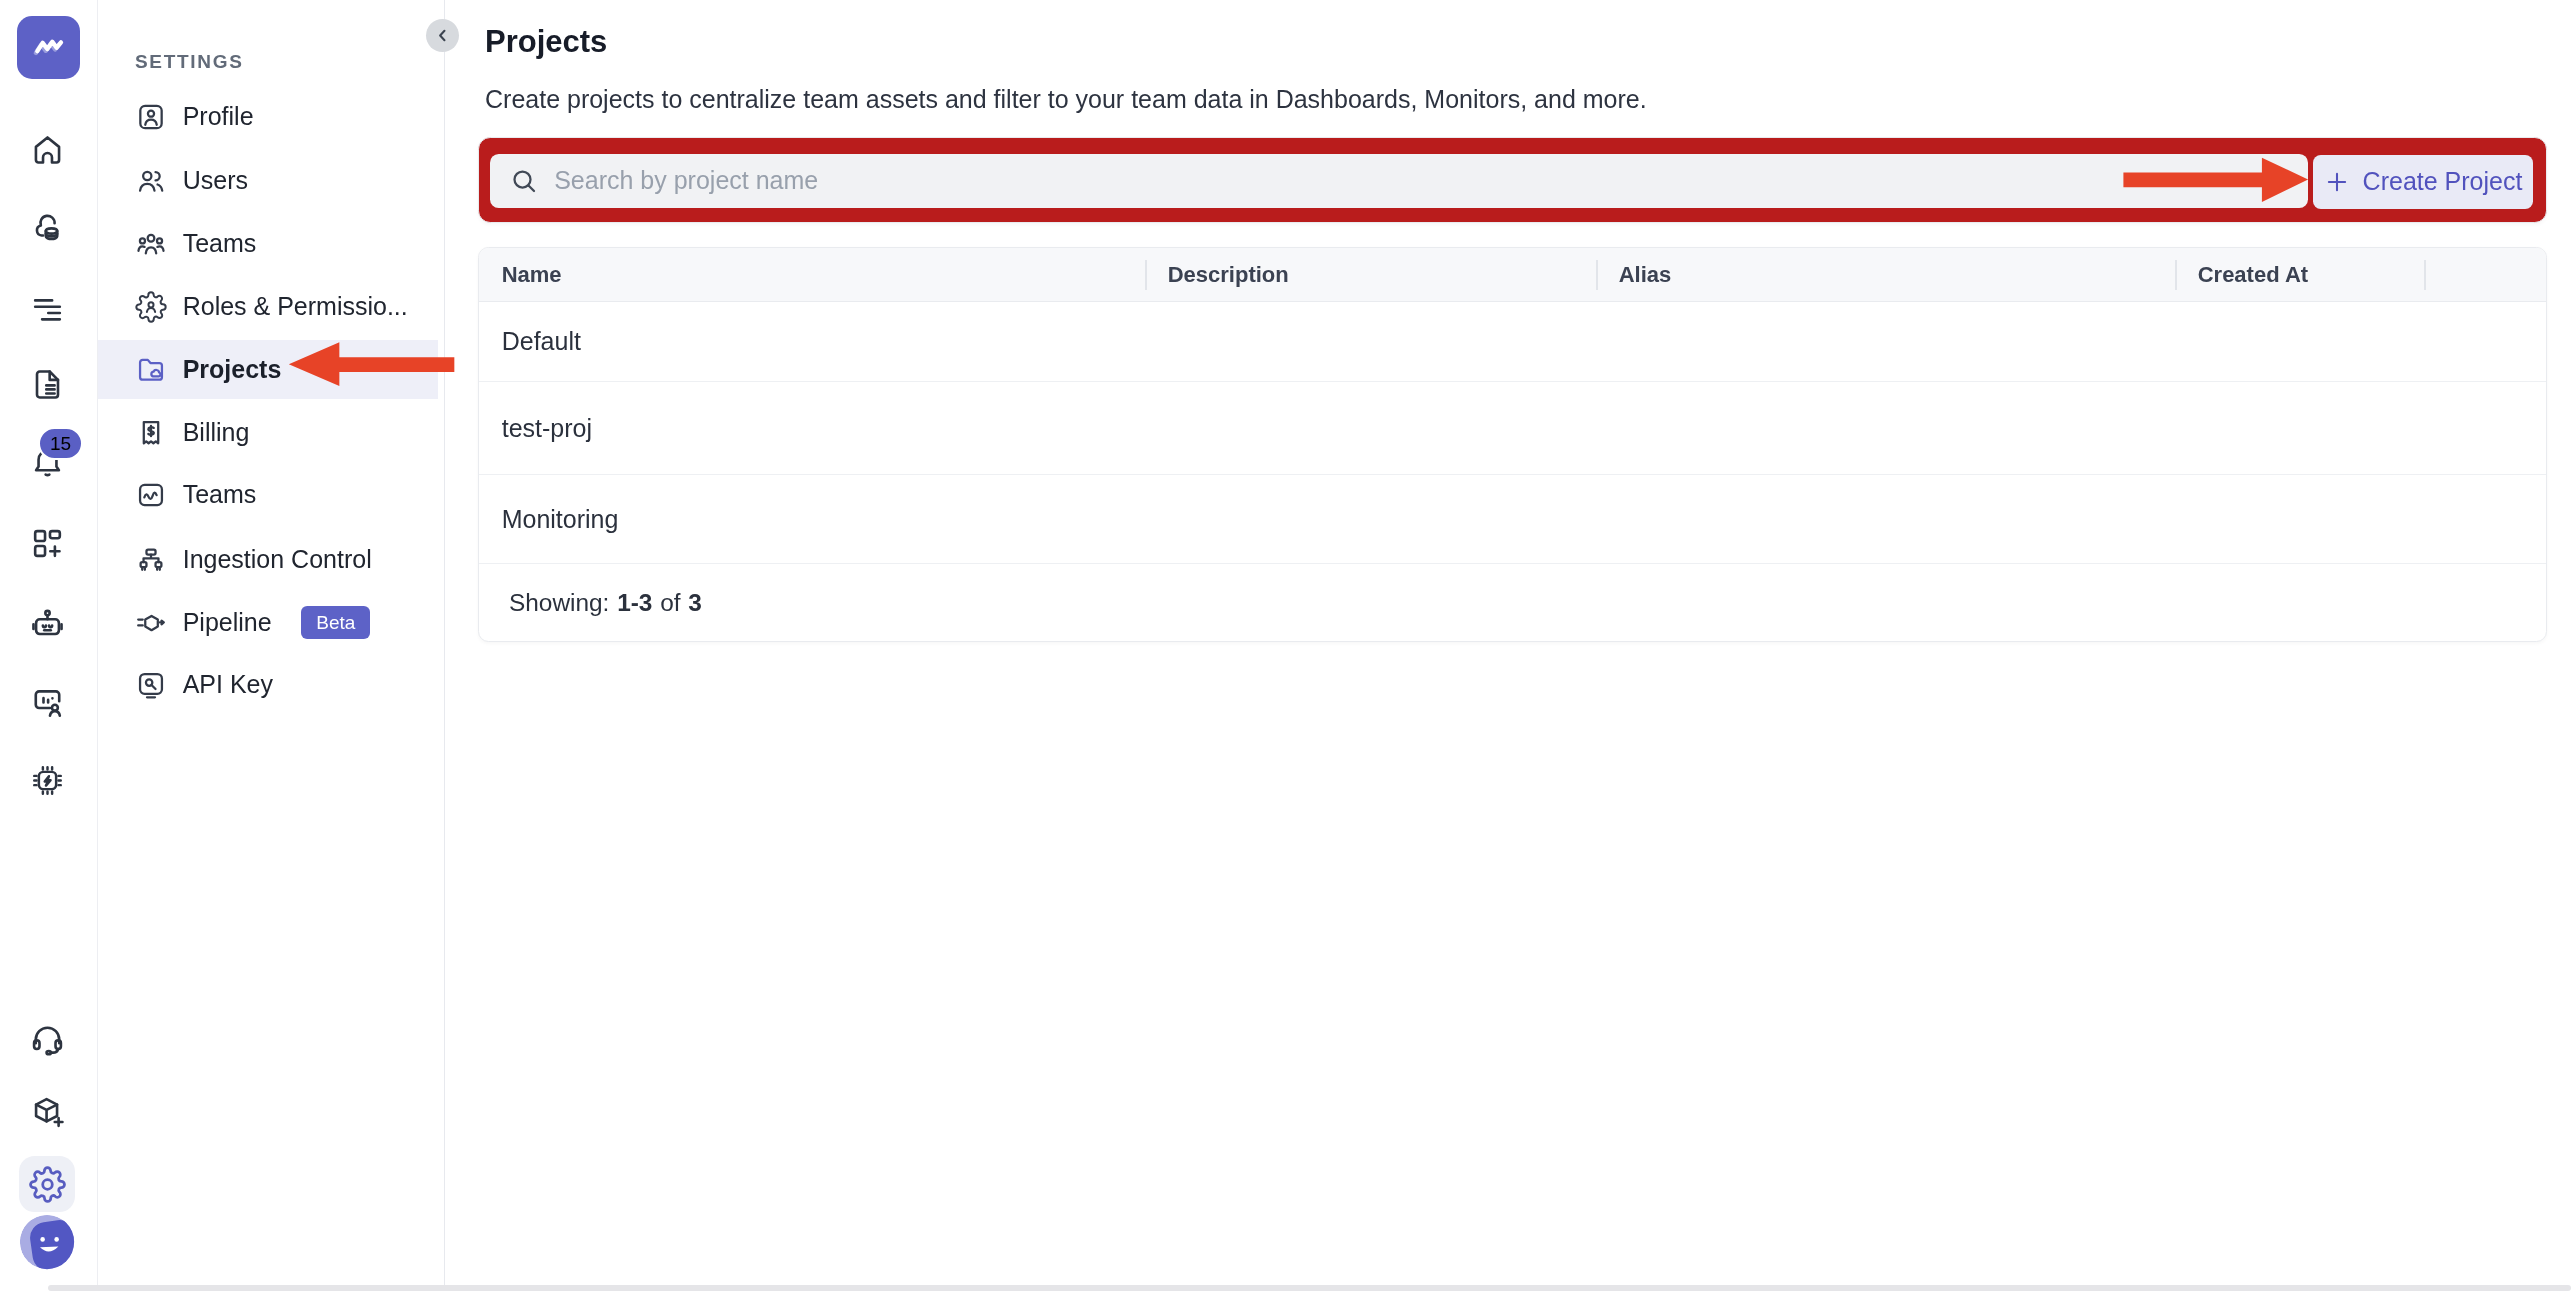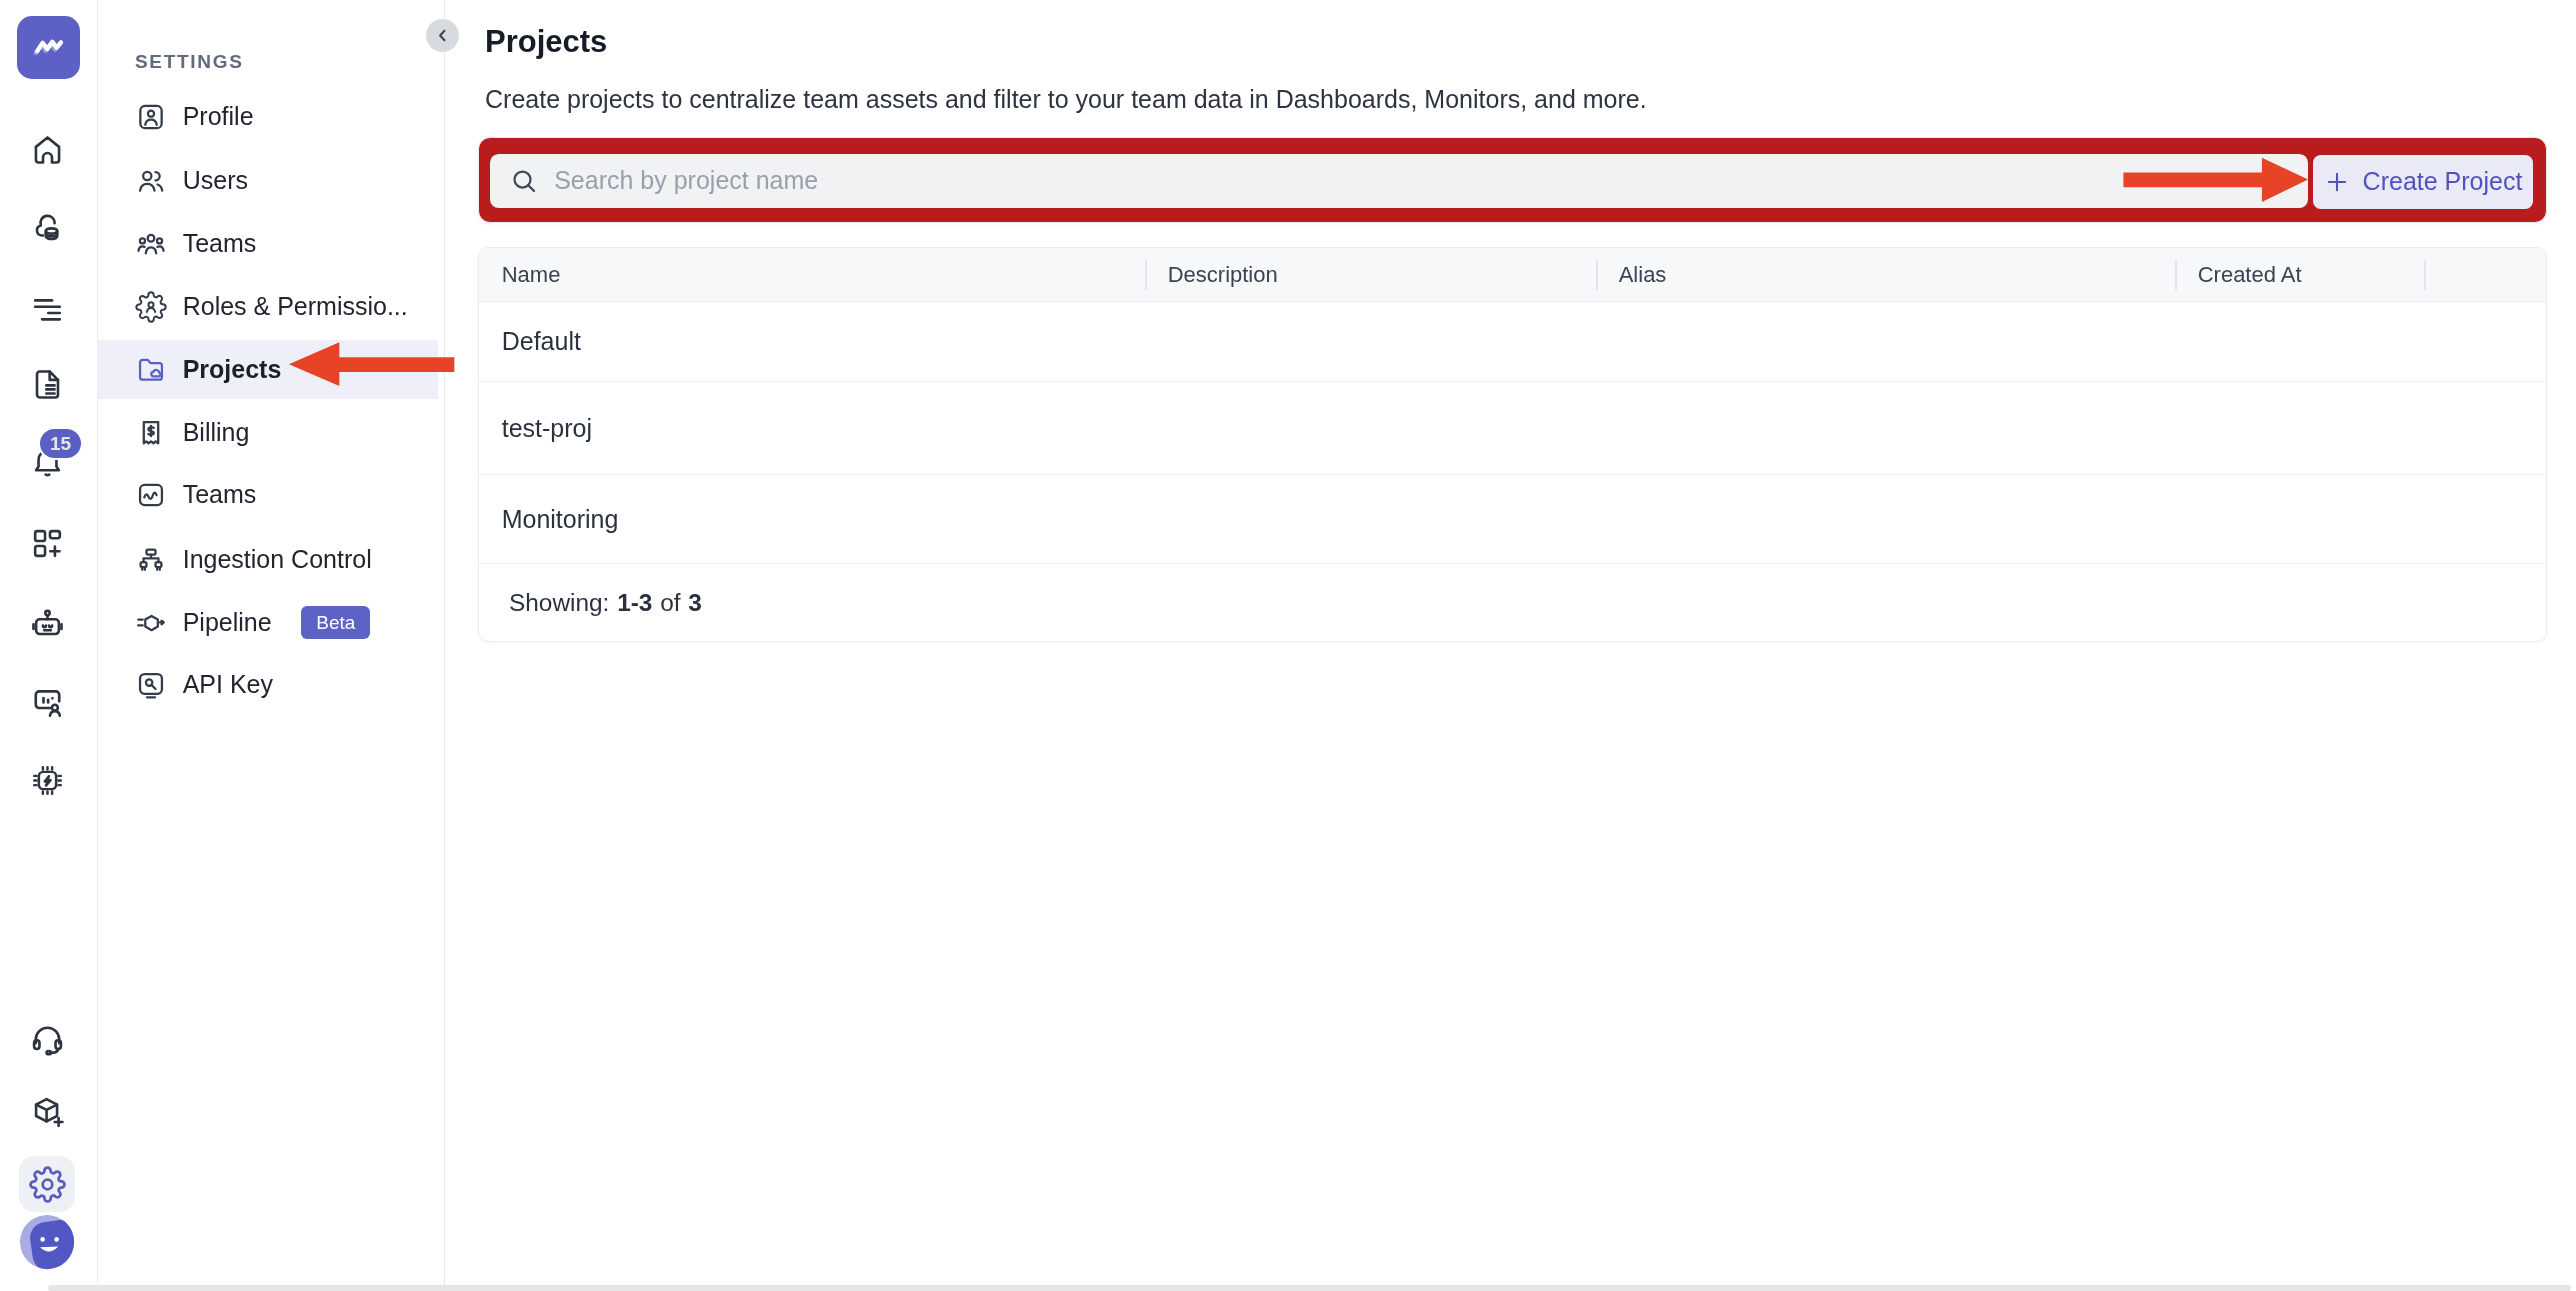--- a/index.html
+++ b/index.html
@@ -6,21 +6,21 @@
   html,body { background:#ffffff; }
   body { font-family:"Liberation Sans", sans-serif; }
   #app { position:relative; width:2576px; height:1291px; background:#fff; overflow:hidden; }
 
   
   .rail { position:absolute; left:0; top:0; width:98px; height:100%; background:#fff; border-right:1.7px solid #edeef2; z-index:5; }
   .logo { position:absolute; left:17.4px; top:15.7px; width:63px; height:63px; border-radius:15px; background:#5d61c6; display:flex; align-items:center; justify-content:center; }
   .rail-ic { position:absolute; left:28px; width:38px; height:38px; color:#2d3440; display:flex; align-items:center; justify-content:center; }
   .rail-ic svg { width:37px; height:37px; }
   .rail-ic.active-gear { left:19px; width:56px; height:56px; background:#eef0f6; border-radius:15.7px; color:#585dc0; }
-  .badge { position:absolute; left:38px; top:427px; min-width:45px; height:33px; border-radius:16.6px; background:#5a5fc4; border:2.6px solid #fff; color:#e5e5e5; font-size:19px; display:flex; align-items:center; justify-content:center; z-index:6;font-weight:bold; }
+  .badge { position:absolute; left:38px; top:427px; min-width:45px; height:33px; border-radius:16.6px; background:#5a5fc4; border:2.6px solid #fff; color:#000000; font-size:19px; display:flex; align-items:center; justify-content:center; z-index:6; }
   .avatar { position:absolute; left:19px; top:1214px; width:56px; height:56px; }
 
   
   .sidebar { position:absolute; left:98px; top:0; width:347px; height:100%; background:#fff; border-right:1.7px solid #e7e9ee; z-index:4; }
   .settings-title { position:absolute; left:37px; top:51px; font-size:19px; font-weight:700; letter-spacing:1.7px; color:#626b79; }
   .side-item { position:absolute; left:0; width:340px; height:59px; display:flex; align-items:center; padding-left:37px; gap:15.7px; font-size:25px; color:#20252f; cursor:pointer; background:transparent; border:none; font-family:inherit; text-align:center; }
   .side-item .ic { width:32px; height:32px; color:#343b49; flex:0 0 auto; display:flex; }
   .side-item .ic svg { width:32px; height:32px; }
   .side-item.active { background:#eeeff8; font-weight:700; color:#1b202b; }
   .side-item.active .ic { color:#5b60c5; }
@@ -35,21 +35,21 @@
   .search-card { position:absolute; left:478px; top:137px; width:2069px; height:86px; background:#b91c1c; border:1.7px solid #e9ebef; border-radius:12.2px; box-shadow:0 1.7px 3.5px rgba(20,24,40,.03); }
   .search-box { position:absolute; left:10.5px; top:15.7px; width:1818px; height:54px; background:#f1f2f4; border-radius:8.7px; display:flex; align-items:center; padding-left:19px; gap:15.7px; }
   .search-box svg { width:30px; height:30px; color:#414956; flex:0 0 auto; }
   .search-box input { flex:1; height:100%; background:transparent; border:none; outline:none; font-size:25px; color:#2d3340; font-family:inherit; }
   .search-box input::placeholder { color:#98a0ac; }
   .create-btn { position:absolute; right:13px; top:16.6px; width:220px; height:54px; background:#e9eaf6; border:none; border-radius:7.8px; color:#5152bd; font-size:25px; font-family:inherit; display:flex; align-items:center; justify-content:center; gap:13px; cursor:pointer; }
   .create-btn svg { width:26px; height:26px; }
 
   .table-card { position:absolute; left:478px; top:247px; width:2069px; height:395px; background:#fff; border:1.7px solid #e9ebef; border-radius:10.5px; box-shadow:0 1.7px 3.5px rgba(20,24,40,.03); overflow:hidden; }
   .t-head { display:flex; height:54px; background:#f7f8fa; border-bottom:1.7px solid #e9ebef; align-items:center; }
-  .t-col { font-size:22px; font-weight:400; color:#3b4252; padding-left:22.7px; position:relative; height:100%; display:flex; align-items:center; }
+  .t-col { font-size:22px; font-weight:700; color:#3b4252; padding-left:22.7px; position:relative; height:100%; display:flex; align-items:center; }
   .t-col.sep::before { content:""; position:absolute; left:0; top:50%; transform:translateY(-50%); width:1.7px; height:30px; background:#e2e5ea; }
   .c1{width:666px;} .c2{width:451px;} .c3{width:579px;} .c4{width:249px;} .c5{flex:1;}
   .t-row { display:flex; align-items:center; border-bottom:1.7px solid #eef0f3; font-size:25px; color:#2b313d; cursor:pointer; }
   .t-row:nth-child(1){height:80px;} .t-row:nth-child(2){height:93px;} .t-row:nth-child(3){height:89px;}
   .t-cell { padding-left:22.7px; height:100%; display:flex; align-items:center; }
   .t-footer { height:78px; display:flex; align-items:center; padding-left:30px; font-size:24.4px; color:#2b313d; }
   .t-footer .b { font-weight:700; }
   .t-footer span { margin-right:7.8px; }
 
   .arrows { position:absolute; left:0; top:0; width:2576px; height:1291px; z-index:20; pointer-events:none; }

